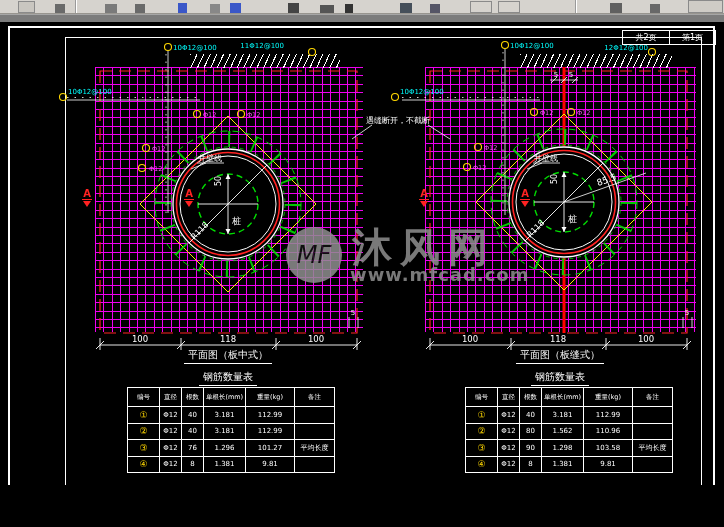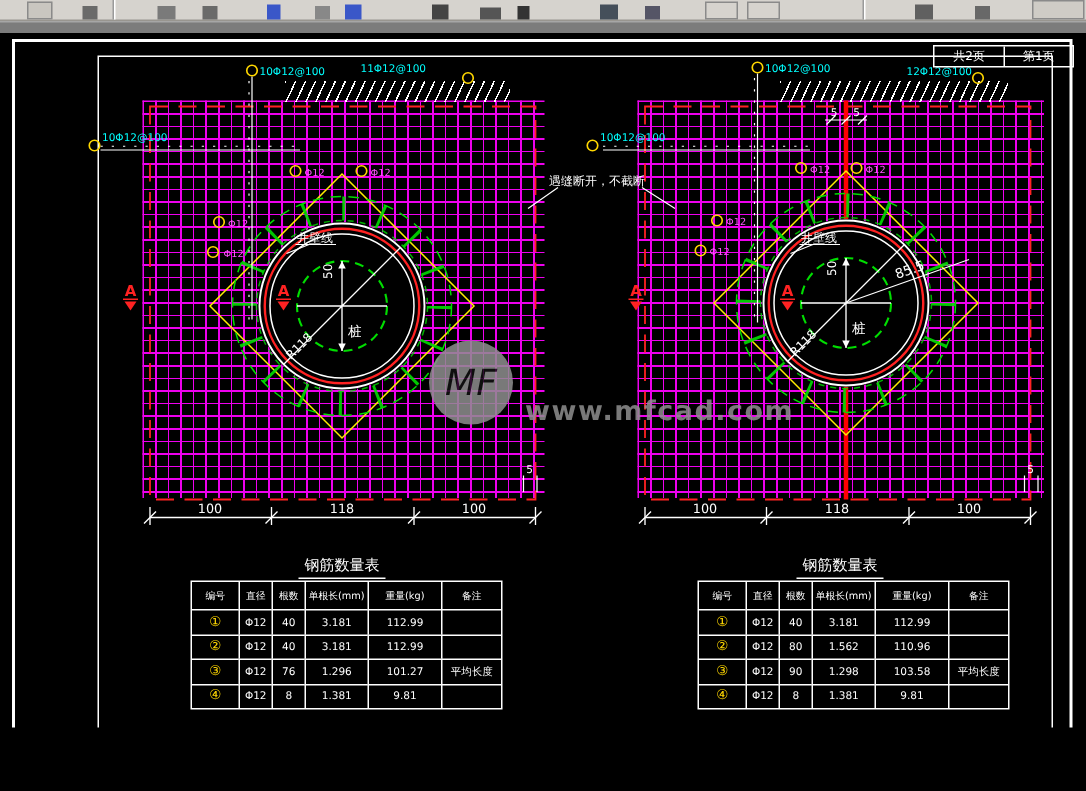--- a/index.html
+++ b/index.html
@@ -194,21 +194,23 @@
       <path d="M430 345 H687 M430 338 V350 M511 338 V350 M606 338 V350 M687 338 V350" stroke="#fff" stroke-width=".9"></path>
       <path d="M426 349 l8 -8 M507 349 l8 -8 M602 349 l8 -8 M683 349 l8 -8" stroke="#fff" stroke-width=".9"></path>
       <text x="470" y="342" fill="#fff" font-size="8.5" text-anchor="middle">100</text>
       <text x="558" y="342" fill="#fff" font-size="8.5" text-anchor="middle">118</text>
       <text x="646" y="342" fill="#fff" font-size="8.5" text-anchor="middle">100</text>
       <path d="M683 317 v11 M692 317 v11" stroke="#fff" stroke-width=".8"></path>
       <text x="687" y="315" fill="#fff" font-size="7" text-anchor="middle">5</text>
     </g>
   </svg>
 
+  <div class="title" style="left:148px;top:348px;width:160px"><span>平面图（板中式）</span></div>
   <div class="title" style="left:188px;top:370px;width:80px"><span>钢筋数量表</span></div>
+  <div class="title" style="left:480px;top:348px;width:160px"><span>平面图（板缝式）</span></div>
   <div class="title" style="left:520px;top:370px;width:80px"><span>钢筋数量表</span></div>
 
   <div id="tableL" class="rtable">
       <div class="tcell th">编号</div>
       <div class="tcell th">直径</div>
       <div class="tcell th">根数</div>
       <div class="tcell th">单根长(mm)</div>
       <div class="tcell th">重量(kg)</div>
       <div class="tcell th">备注</div>
       <div class="tcell idx">①</div>
@@ -263,18 +265,19 @@
       <div class="tcell">平均长度</div>
       <div class="tcell idx">④</div>
       <div class="tcell">Φ12</div>
       <div class="tcell">8</div>
       <div class="tcell">1.381</div>
       <div class="tcell">9.81</div>
       <div class="tcell"></div>
     </div>
 
   <div id="wm-logo" class="wm">MF</div>
+  <div id="wm-name" class="wm">沐风网</div>
   <div id="wm-url" class="wm">www.mfcad.com</div>
 
   <div class="footerbox">检查井加固平面钢筋图</div>
 
   <div class="bluebar"></div>
 </div>
 
 </body></html>

